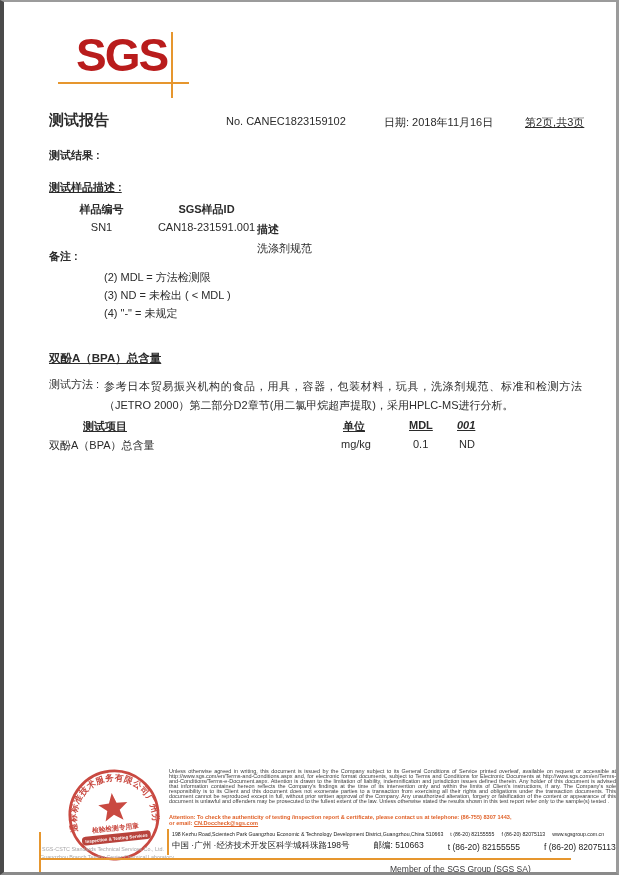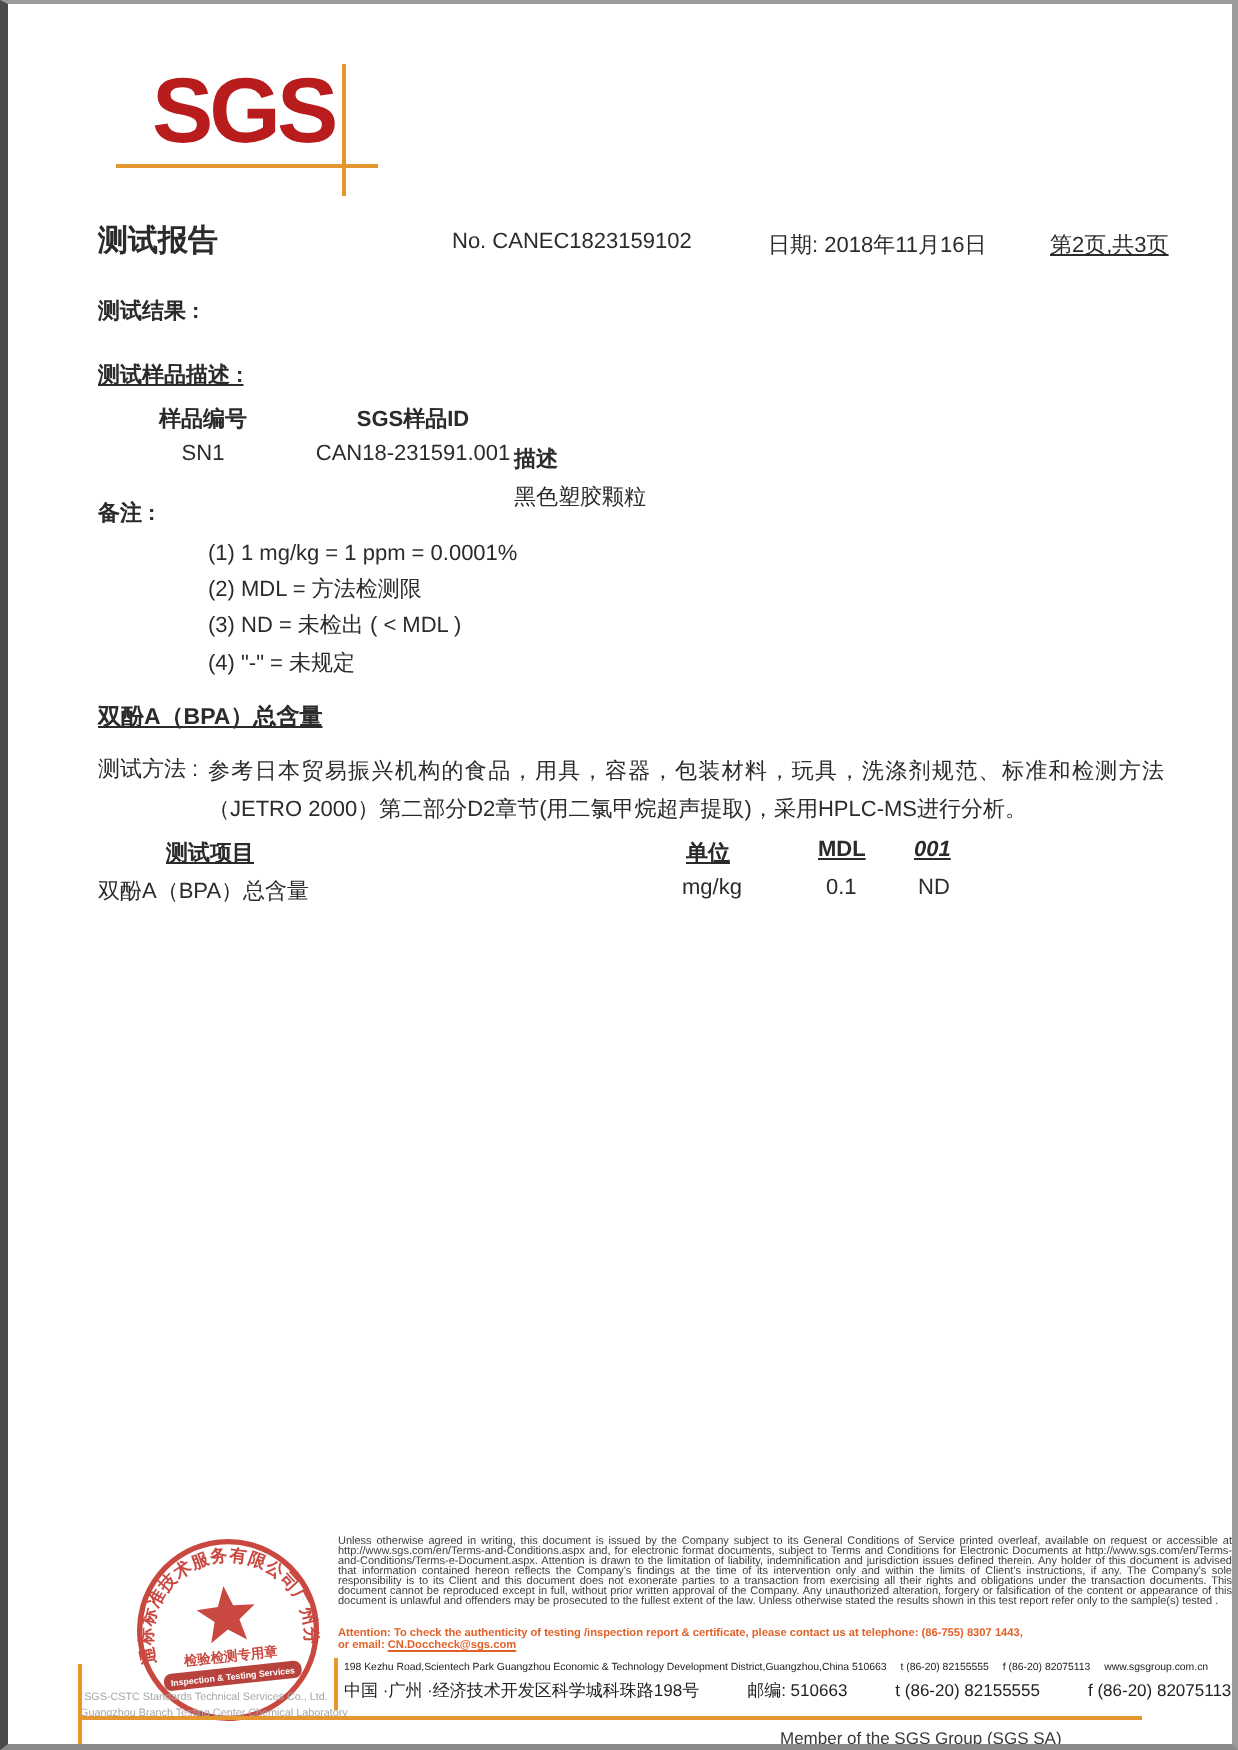--- a/index.html
+++ b/index.html
@@ -59,21 +59,21 @@
   .rt-col4h { left:453px; font-style:italic; } .rt-col4 { left:455px; }
 
   
   .stamp { left:62px; top:765px; width:96px; height:96px; transform:rotate(-6deg); opacity:0.92; }
   .company-lines { left:36px; top:843px; width:126px; text-align:center; font-size:5.4px; line-height:8px; color:#a8a6a7; white-space:nowrap; }
   .disclaimer { left:165px; top:767px; width:447px; font-size:5.5px; line-height:5px; color:#3d3d3d; text-align:justify; }
   .attention { left:165px; top:812px; width:447px; font-size:5.6px; line-height:6px; color:#e0622a; font-weight:bold; }
   .attention .email { text-decoration:underline; }
   .addr-vline { left:163px; top:827px; width:2px; height:26px; background:#e6962e; }
   .addr-en { left:168px; top:829px; width:446px; font-size:5.2px; color:#222; display:flex; gap:7px; white-space:nowrap; }
-  .addr-cn { left:168px; top:838px; width:446px; font-size:8.5px; color:#222; display:flex; white-space:nowrap; }
+  .addr-cn { left:168px; top:838px; width:446px; font-size:8.5px; color:#222; display:flex; white-space:nowrap;align-items:flex-end; }
   .addr-cn .cn-text { width:180px; }
   .addr-cn span + span { margin-left:24px; }
   .corner-vline { left:35px; top:830px; width:2px; height:45px; background:#e6962e; }
   .bottom-rule { left:36px; top:856px; width:531px; height:2px; background:#e6962e; }
   .member-text { left:386px; top:862px; font-size:8.5px; color:#39393b; }
 </style>
 </head>
 <body>
 
 <div class="page">
@@ -88,25 +88,24 @@
   <div class="abs page-info">第2页,共3页</div>
 
   <div class="abs label-sm results-label">测试结果 :</div>
   <div class="abs label-sm sample-title">测试样品描述 :</div>
 
   <div class="abs st-h st-col1 st-row-h">样品编号</div>
   <div class="abs st-h st-col2 st-row-h">SGS样品ID</div>
   <div class="abs st-h st-col3 st-row-h">描述</div>
   <div class="abs st-c st-col1 st-row-1">SN1</div>
   <div class="abs st-c st-col2 st-row-1">CAN18-231591.001</div>
-  <div class="abs st-c st-col3 st-row-1">黑色塑胶颗粒</div>
+  <div class="abs st-c st-col3 st-row-1">洗涤剂规范</div>
 
   <div class="abs label-sm remarks-label">备注 :</div>
   <div class="abs remarks-list">
-    <div>(1) 1 mg/kg = 1 ppm = 0.0001%</div>
     <div>(2) MDL = 方法检测限</div>
     <div>(3) ND = 未检出 ( &lt; MDL )</div>
     <div>(4) "-" = 未规定</div>
   </div>
 
   <div class="abs bpa-title">双酚A（BPA）总含量</div>
   <div class="abs method-label">测试方法 :</div>
   <div class="abs method-text">参考日本贸易振兴机构的食品，用具，容器，包装材料，玩具，洗涤剂规范、标准和检测方法（JETRO 2000）第二部分D2章节(用二氯甲烷超声提取)，采用HPLC-MS进行分析。</div>
 
   <div class="abs rt-h rt-col1h rt-row-h">测试项目</div>

